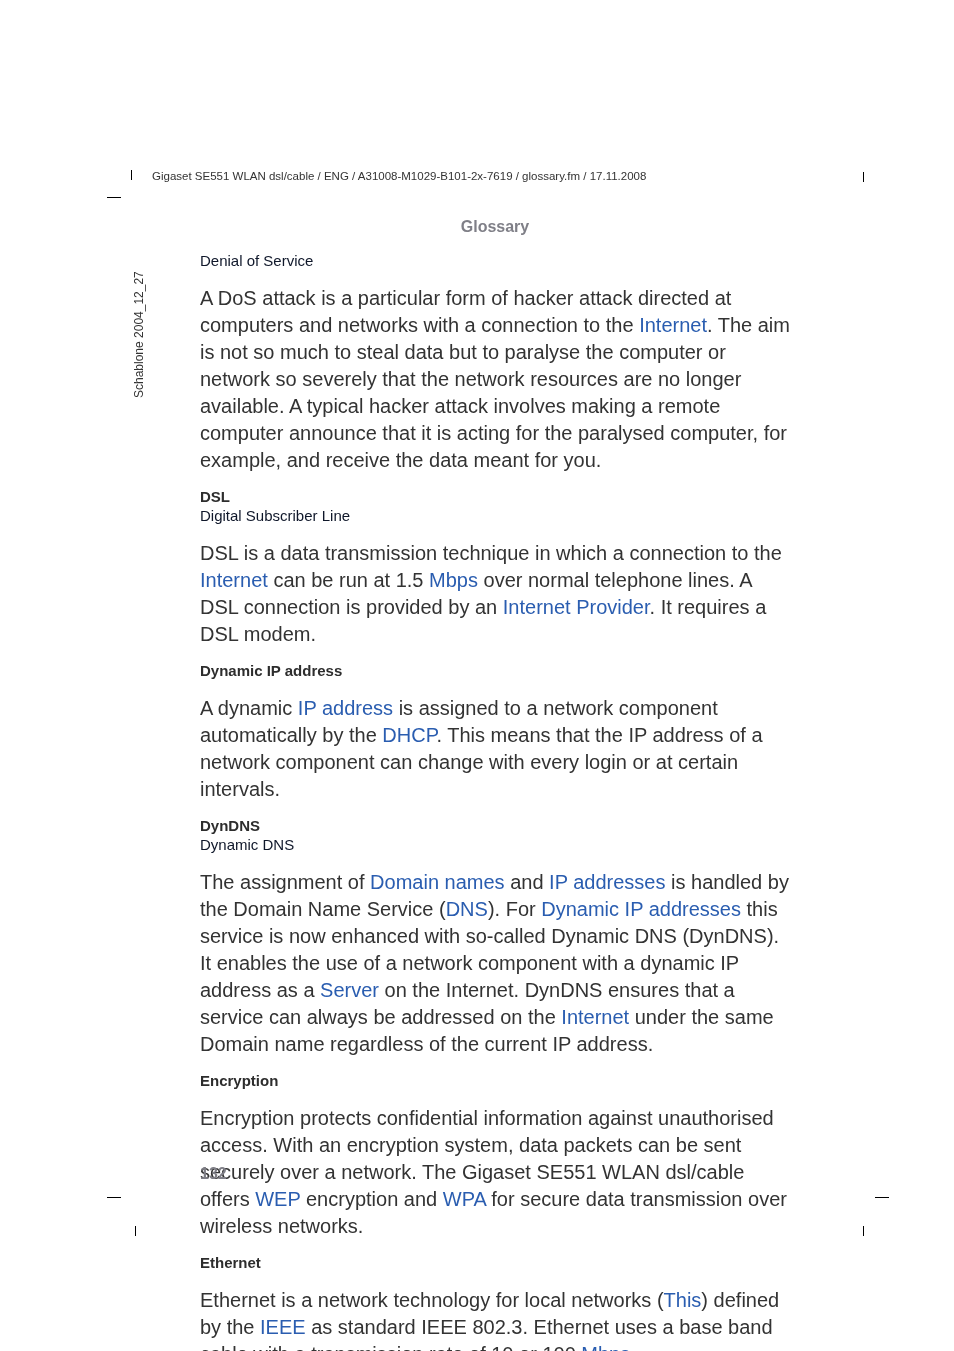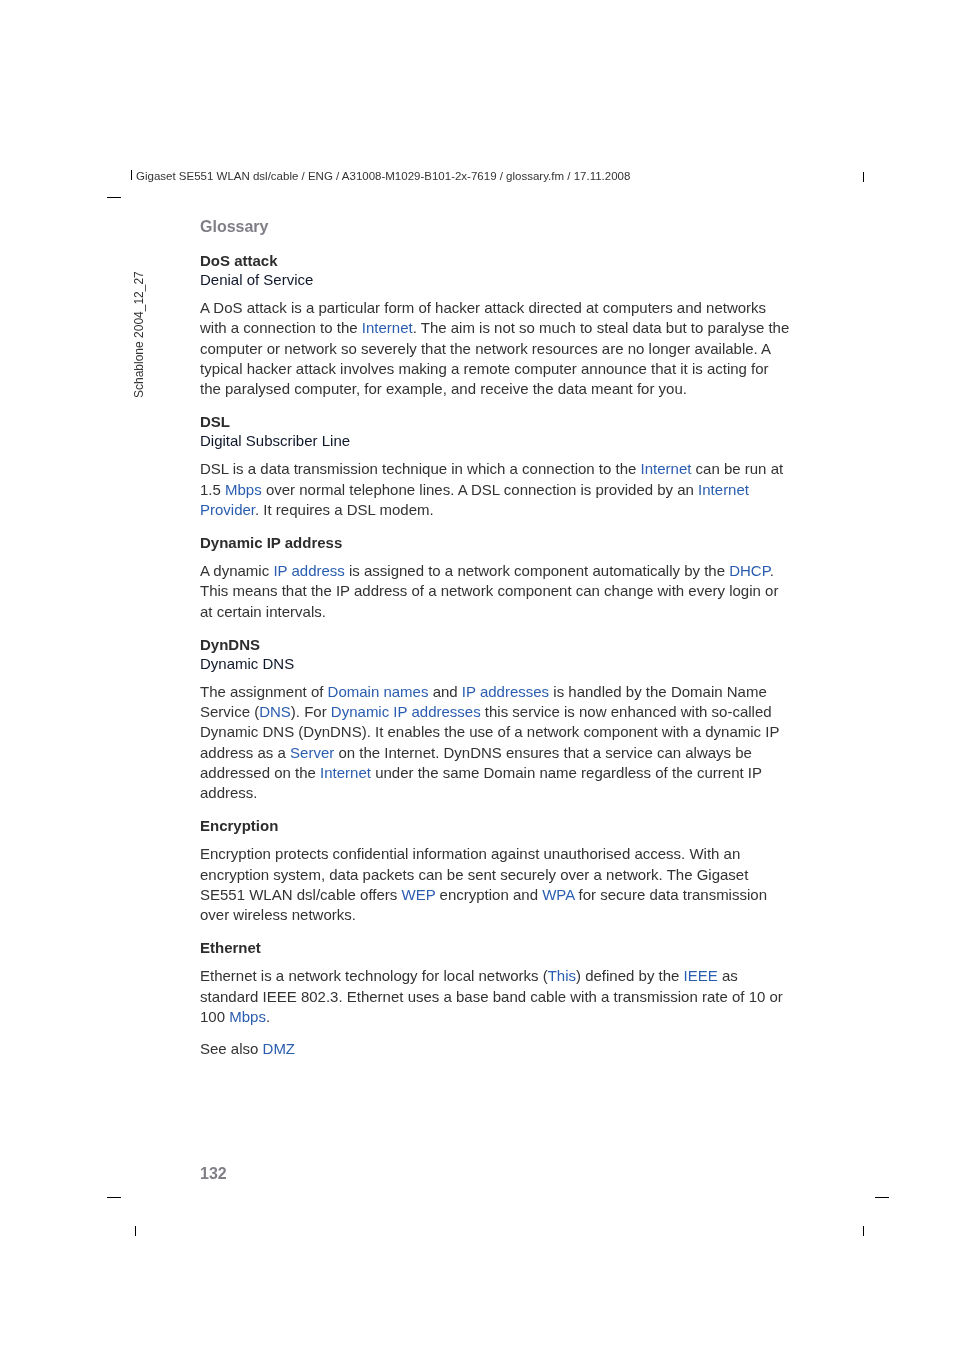--- a/index.html
+++ b/index.html
@@ -18,21 +18,21 @@
   .crop-tl-dash { top: 197px; left: 107px; border-top: 1px solid #000; width: 14px; height:0; }
   .crop-bl-dash { bottom: 153px; left: 107px; border-top: 1px solid #000; width: 14px; height:0; }
   .crop-br-dash { bottom: 153px; right: 65px; border-top: 1px solid #000; width: 14px; height:0; }
   .crop-bl-v { position:absolute; bottom: 115px; left: 135px; border-left:1px solid #000; height:10px; width:0; }
   .crop-br-v { position:absolute; bottom: 115px; right: 90px; border-left:1px solid #000; height:10px; width:0; }
   .crop-tr-v { position:absolute; top: 172px; right: 90px; border-left:1px solid #000; height:10px; width:0; }
 
   .header-path {
     position: absolute;
     top: 170px;
-    left: 136px;
+    left: 152px;
     font-size: 11.5px;
     color: #333;
   }
   .header-tick {
     position: absolute;
     top: 170px;
     left: 131px;
     border-left: 1px solid #000;
     height: 10px;
     width: 0;
@@ -54,40 +54,41 @@
     top: 218px;
     left: 200px;
     width: 590px;
   }
 
   .section-title {
     font-weight: bold;
     font-size: 16px;
     color: #7f7f87;
     margin-bottom: 16px;
+    text-align: center;
   }
 
   .term {
     font-weight: bold;
     font-size: 15px;
     color: #2d2d2d;
     margin-top: 14px;
     margin-bottom: 2px;
   }
   .subterm {
     font-size: 15px;
     color: #0f172a;
     margin-top: 2px;
     margin-bottom: 6px;
   }
 
   p {
-    margin: 10px 0 12px 0;
+    margin: 16px 0 12px 0;
     line-height: 1.35;
-    font-size: 15px;
+    font-size: 20px;
     color: #333;
     text-align: left;
   }
 
   .link {
     color: #2a5db0;
   }
 
   .page-number {
     position: absolute;
@@ -110,21 +111,20 @@
 <div class="crop-br-dash" style="position:absolute;"></div>
 <div class="crop-bl-v"></div>
 <div class="crop-br-v"></div>
 
 <div class="sidebar-text">Schablone 2004_12_27</div>
 
 <div class="content">
 
   <div class="section-title">Glossary</div>
 
-  <div class="term">DoS attack</div>
   <div class="subterm">Denial of Service</div>
   <p>
     <span>A DoS attack is a particular form of hacker attack directed at computers and networks with a connection to the </span><span class="link">Internet</span><span>. The aim is not so much to steal data but to paralyse the computer or network so severely that the network resources are no longer available. A typical hacker attack involves making a remote computer announce that it is acting for the paralysed computer, for example, and receive the data meant for you.</span>
   </p>
 
   <div class="term">DSL</div>
   <div class="subterm">Digital Subscriber Line</div>
   <p>
     <span>DSL is a data transmission technique in which a connection to the </span><span class="link">Internet</span><span> can be run at 1.5 </span><span class="link">Mbps</span><span> over normal telephone lines. A DSL connection is provided by an </span><span class="link">Internet Provider</span><span>. It requires a DSL modem.</span>
   </p>

